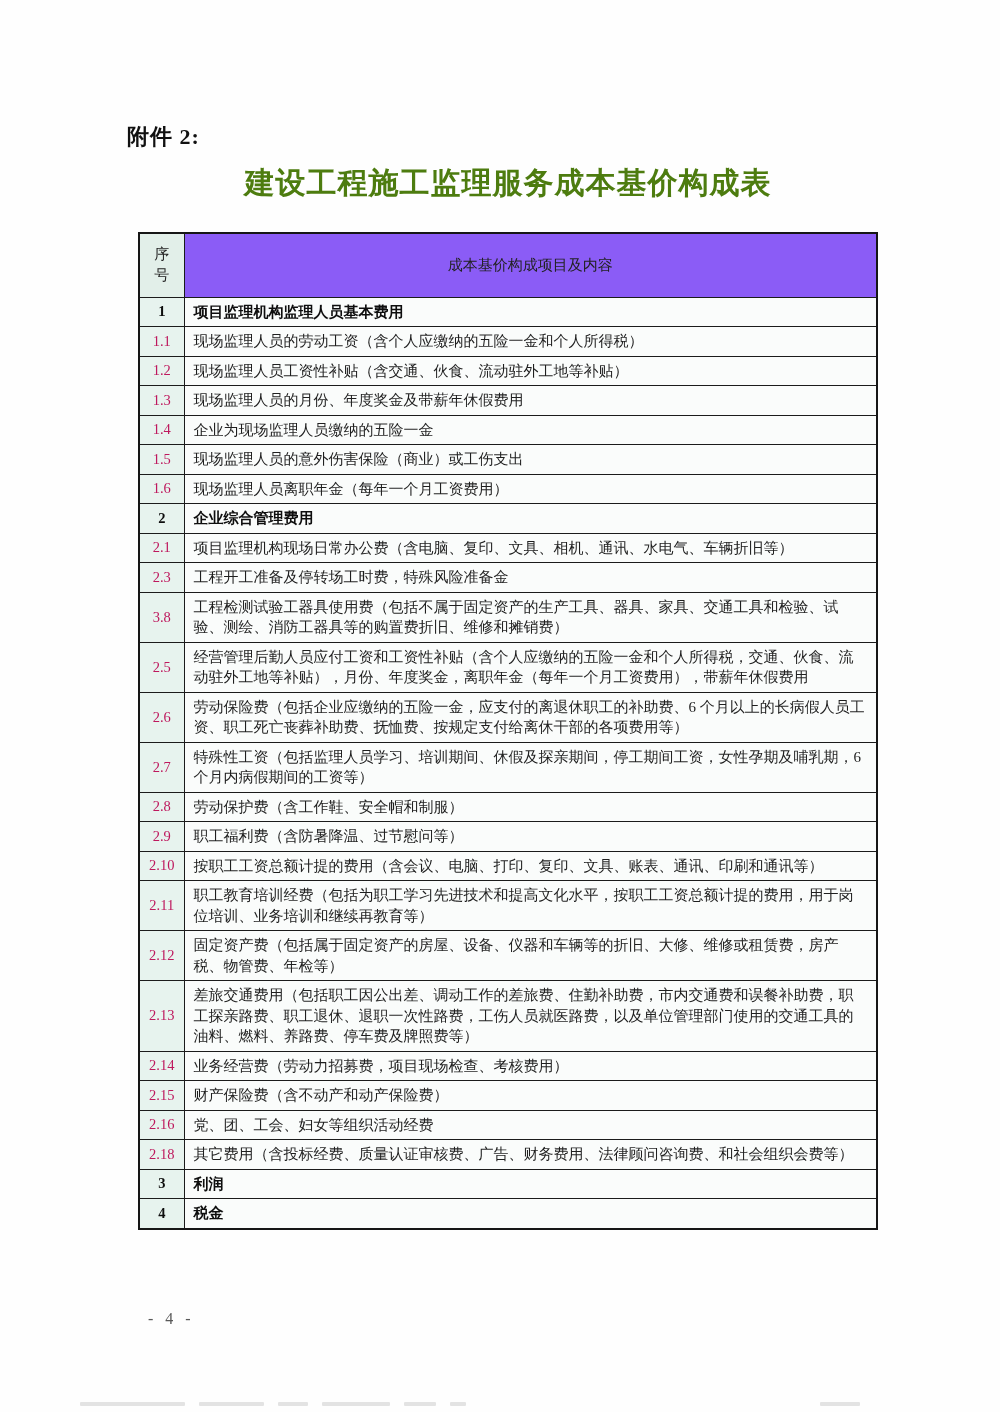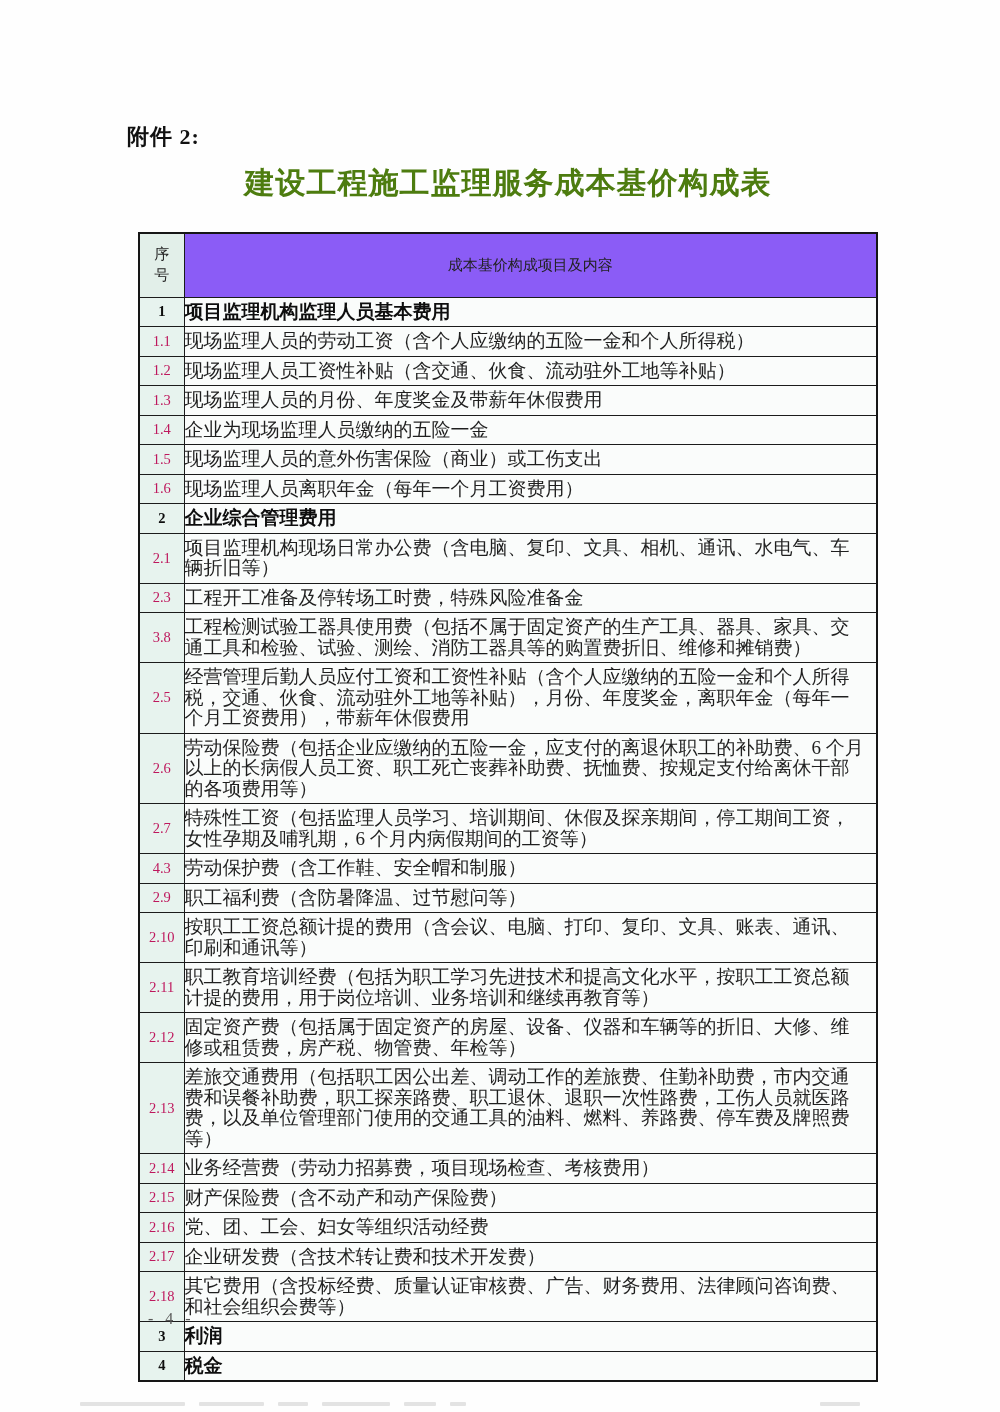--- a/index.html
+++ b/index.html
@@ -69,23 +69,23 @@
   }
   .cost-table td.no-cell {
     background: #e7f3ee;
     text-align: center;
     font-size: 14.5px;
     padding: 4px 1px;
     color: #be185d;
   }
   .cost-table td.content-cell {
     background: #fafcfb;
-    font-size: 19px;
+    font-size: 15px;
     line-height: 20.5px;
-    padding: 4px 8px 4px 0;
+    padding: 4px 8px 4px 9px;
     text-align: left;
     color: #1f1f1f;
   }
   .cost-table tr.section td.content-cell,
   .cost-table tr.section td.no-cell {
     font-weight: bold;
     color: #0e0e0e;
   }
   .page-number {
     position: absolute;
@@ -181,21 +181,21 @@
         </tr>
         <tr>
           <td class="no-cell">2.6</td>
           <td class="content-cell">劳动保险费（包括企业应缴纳的五险一金，应支付的离退休职工的补助费、6 个月以上的长病假人员工资、职工死亡丧葬补助费、抚恤费、按规定支付给离休干部的各项费用等）</td>
         </tr>
         <tr>
           <td class="no-cell">2.7</td>
           <td class="content-cell">特殊性工资（包括监理人员学习、培训期间、休假及探亲期间，停工期间工资，女性孕期及哺乳期，6 个月内病假期间的工资等）</td>
         </tr>
         <tr>
-          <td class="no-cell">4.3</td>
+          <td class="no-cell">2.8</td>
           <td class="content-cell">劳动保护费（含工作鞋、安全帽和制服）</td>
         </tr>
         <tr>
           <td class="no-cell">2.9</td>
           <td class="content-cell">职工福利费（含防暑降温、过节慰问等）</td>
         </tr>
         <tr>
           <td class="no-cell">2.10</td>
           <td class="content-cell">按职工工资总额计提的费用（含会议、电脑、打印、复印、文具、账表、通讯、印刷和通讯等）</td>
         </tr>
@@ -215,24 +215,20 @@
           <td class="no-cell">2.14</td>
           <td class="content-cell">业务经营费（劳动力招募费，项目现场检查、考核费用）</td>
         </tr>
         <tr>
           <td class="no-cell">2.15</td>
           <td class="content-cell">财产保险费（含不动产和动产保险费）</td>
         </tr>
         <tr>
           <td class="no-cell">2.16</td>
           <td class="content-cell">党、团、工会、妇女等组织活动经费</td>
-        </tr>
-        <tr>
-          <td class="no-cell">2.17</td>
-          <td class="content-cell">企业研发费（含技术转让费和技术开发费）</td>
         </tr>
         <tr>
           <td class="no-cell">2.18</td>
           <td class="content-cell">其它费用（含投标经费、质量认证审核费、广告、财务费用、法律顾问咨询费、和社会组织会费等）</td>
         </tr>
         <tr class="section">
           <td class="no-cell">3</td>
           <td class="content-cell">利润</td>
         </tr>
         <tr class="section">

